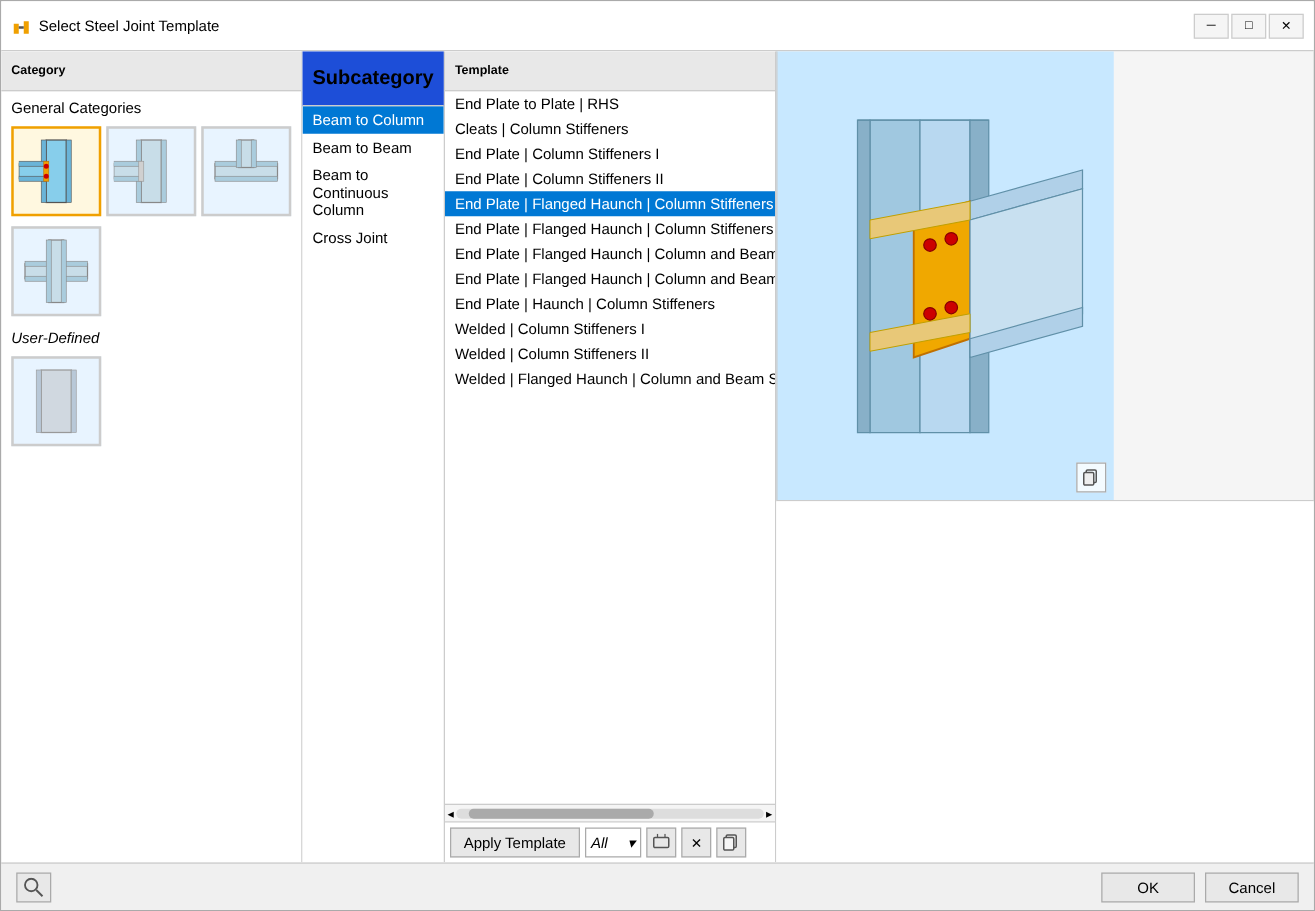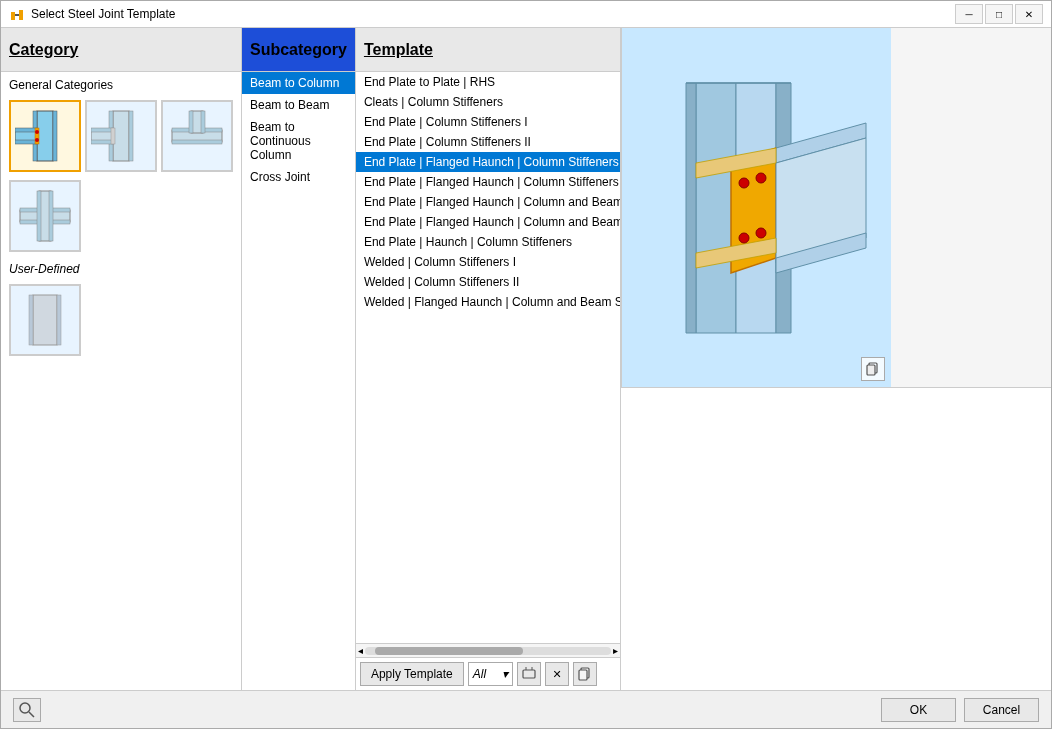--- a/index.html
+++ b/index.html
@@ -24,21 +24,21 @@
       flex-direction: column;
       box-shadow: 2px 2px 8px rgba(0,0,0,0.3);
     }
 
     .title-bar {
       background: #fff;
       border-bottom: 1px solid #ccc;
       display: flex;
       align-items: center;
       padding: 0 8px;
-      height: 27px;
+      height: 40px;
       flex-shrink: 0;
     }
 
     .title-bar-icon {
       width: 16px;
       height: 16px;
       margin-right: 6px;
       flex-shrink: 0;
     }
 
@@ -77,26 +77,25 @@
       border-right: 1px solid #ccc;
       display: flex;
       flex-direction: column;
       background: #fff;
     }
 
     .panel-header {
       background: #e8e8e8;
       padding: 4px 8px;
       font-weight: bold;
-      font-size: 16px;
+      font-size: 10px;
       border-bottom: 1px solid #ccc;
-      height: 44px;
-      display: flex;
-      align-items: center;
-      text-decoration: underline;
+      height: 32px;
+      display: flex;
+      align-items: center;
     }
 
     .category-section-label {
       padding: 6px 8px 4px 8px;
       font-size: 12px;
       color: #000;
     }
 
     .category-icons-row {
       display: flex;

